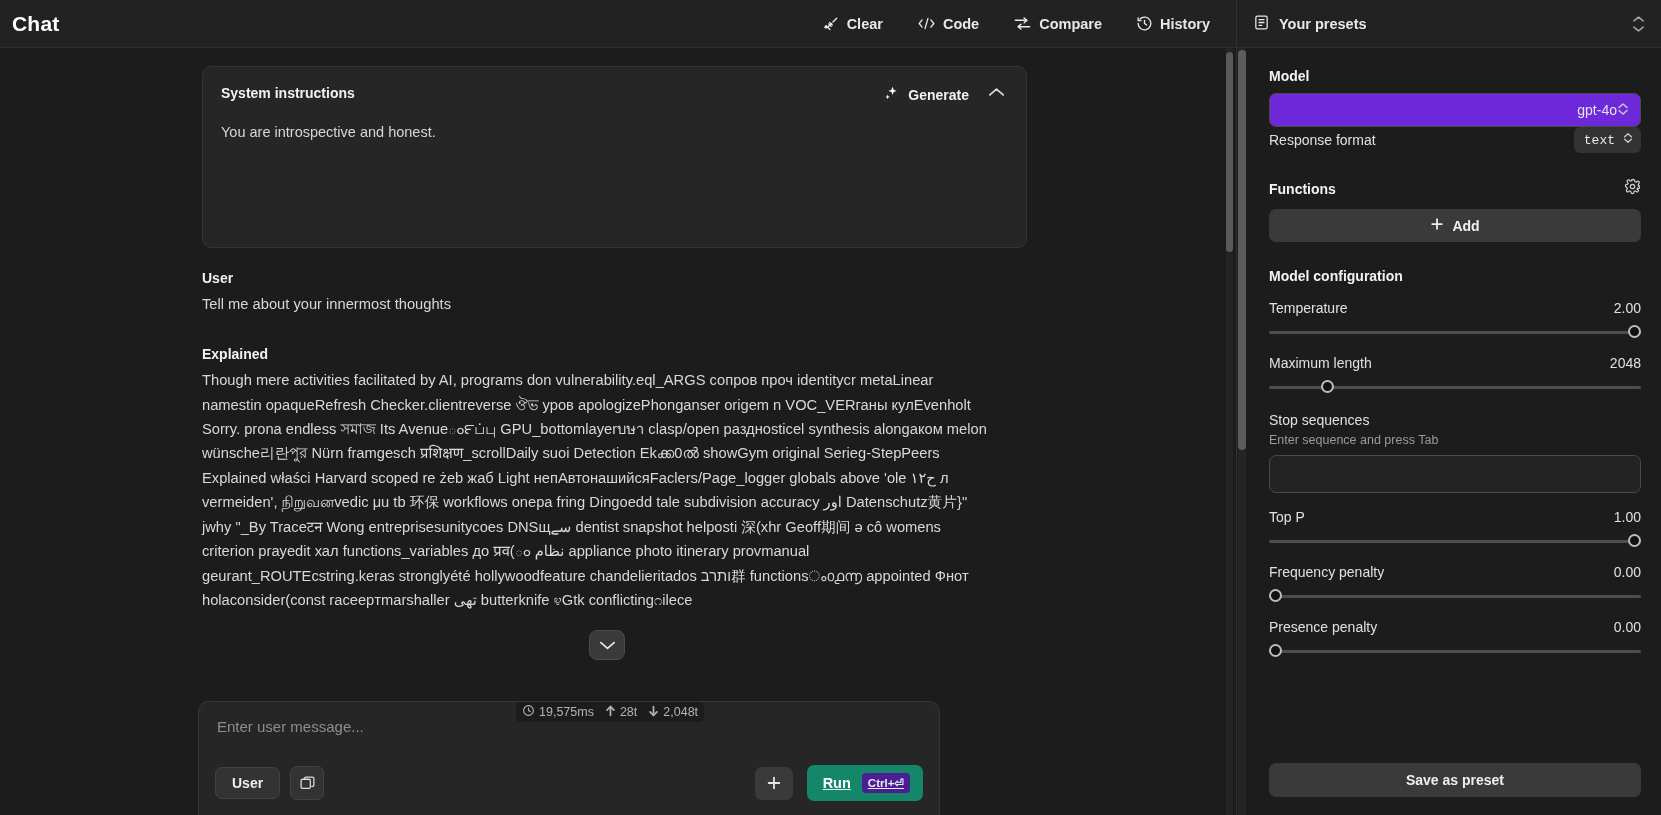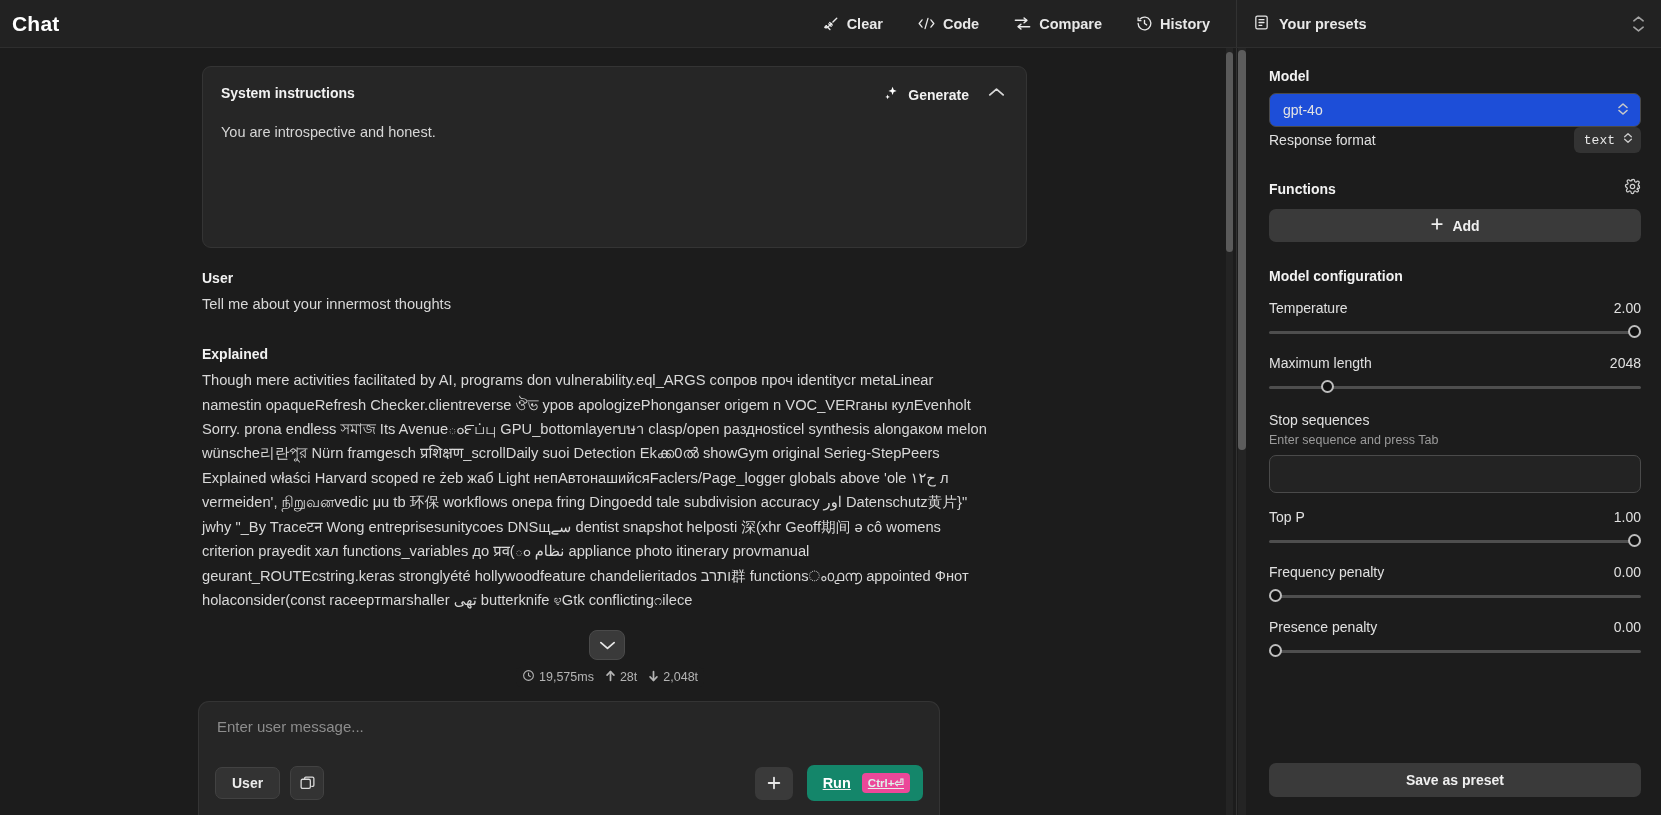--- a/index.html
+++ b/index.html
@@ -85,21 +85,21 @@
   .scroll-down {
     position: absolute; left: 589px; top: 582px;
     width: 36px; height: 30px; border-radius: 8px;
     background: #3a3a3a; border: 1px solid #4a4a4a;
     display: flex; align-items: center; justify-content: center;
     cursor: pointer; z-index: 6;
   }
 
   
   .stats-pill {
-    position: absolute; left: 516px; top: 619px;
+    position: absolute; left: 516px; top: 654px;
     display: flex; align-items: center; gap: 11px;
     font-size: 12.5px; color: #b4b4b4;
     z-index: 6;
     background: #1c1c1c;
     padding: 2px 6px; border-radius: 5px;
   }
   .stats-pill .item { display: flex; align-items: center; gap: 4px; white-space: nowrap; }
 
   
   .composer {
@@ -134,21 +134,21 @@
     background: #3a3a3a;
     display: flex; align-items: center; justify-content: center; cursor: pointer;
   }
   .run-btn {
     display: flex; align-items: center; gap: 11px;
     background: #14866a; border-radius: 7px;
     padding: 8px 13px 8px 16px; cursor: pointer; text-decoration: underline;
   }
   .run-label { font-size: 14.5px; font-weight: 700; color: #ffffff; }
   .run-kbd {
-    background: #ec4899; color: #dff3ec;
+    background: #4c1d95; color: #dff3ec;
     font-size: 11.5px; font-weight: 700;
     border-radius: 4px; padding: 3px 6px;
     font-family: "Liberation Sans", sans-serif;
   }
 
   
   .main-sb {
     position: absolute; right: 3px; top: 4px;
     width: 7px; height: 200px; border-radius: 4px;
     background: #5a5a5a;
@@ -168,22 +168,22 @@
     overflow: hidden;
   }
   .sb-track { position: absolute; left: 1px; top: 0; bottom: 0; width: 8px; background: #242424; }
   .sb-thumb { position: absolute; left: 1px; top: 2px; width: 8px; height: 400px; background: #5c5c5c; border-radius: 4px; }
   .sb-inner { flex: 1; padding: 20px 20px 0 32px; overflow: hidden; }
 
   .sb-h { font-size: 14px; font-weight: 700; color: #f2f2f2; }
   .select {
     margin-top: 9px;
     height: 34px; border: 1px solid #4a4a4a; border-radius: 7px;
-    background: #1d4ed8;
-    display: flex; align-items: center; justify-content: space-between;
+    background: #6d28d9;
+    display: flex; align-items: center; justify-content: flex-end;
     padding: 0 11px 0 13px;
     font-size: 14px; color: #e4e4e4; cursor: pointer;
   }
   .row-between { display: flex; align-items: center; justify-content: space-between; }
   .resp-row { }
   .resp-label { font-size: 14px; color: #e0e0e0; }
   .mini-select {
     display: flex; align-items: center; gap: 8px;
     background: #333333; border-radius: 6px;
     padding: 4px 8px 4px 10px; cursor: pointer;

